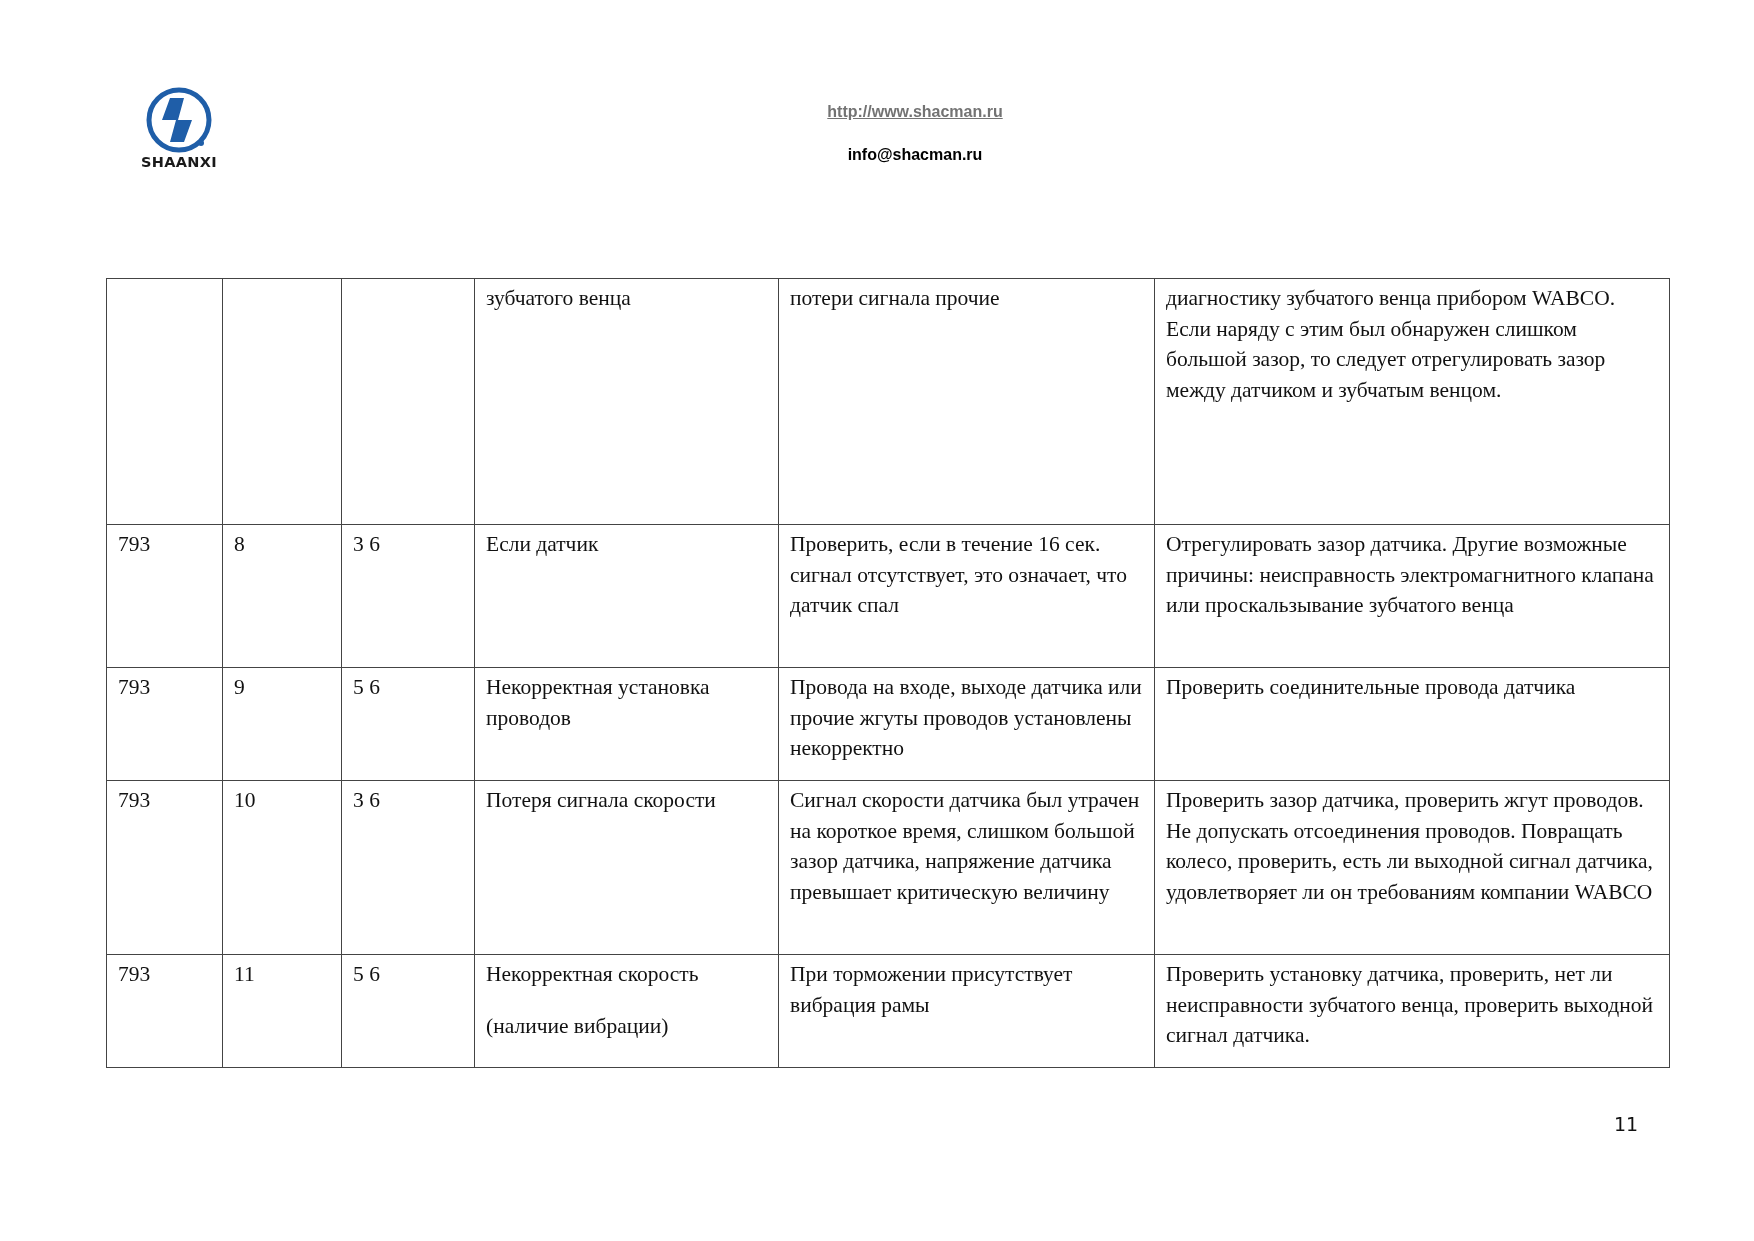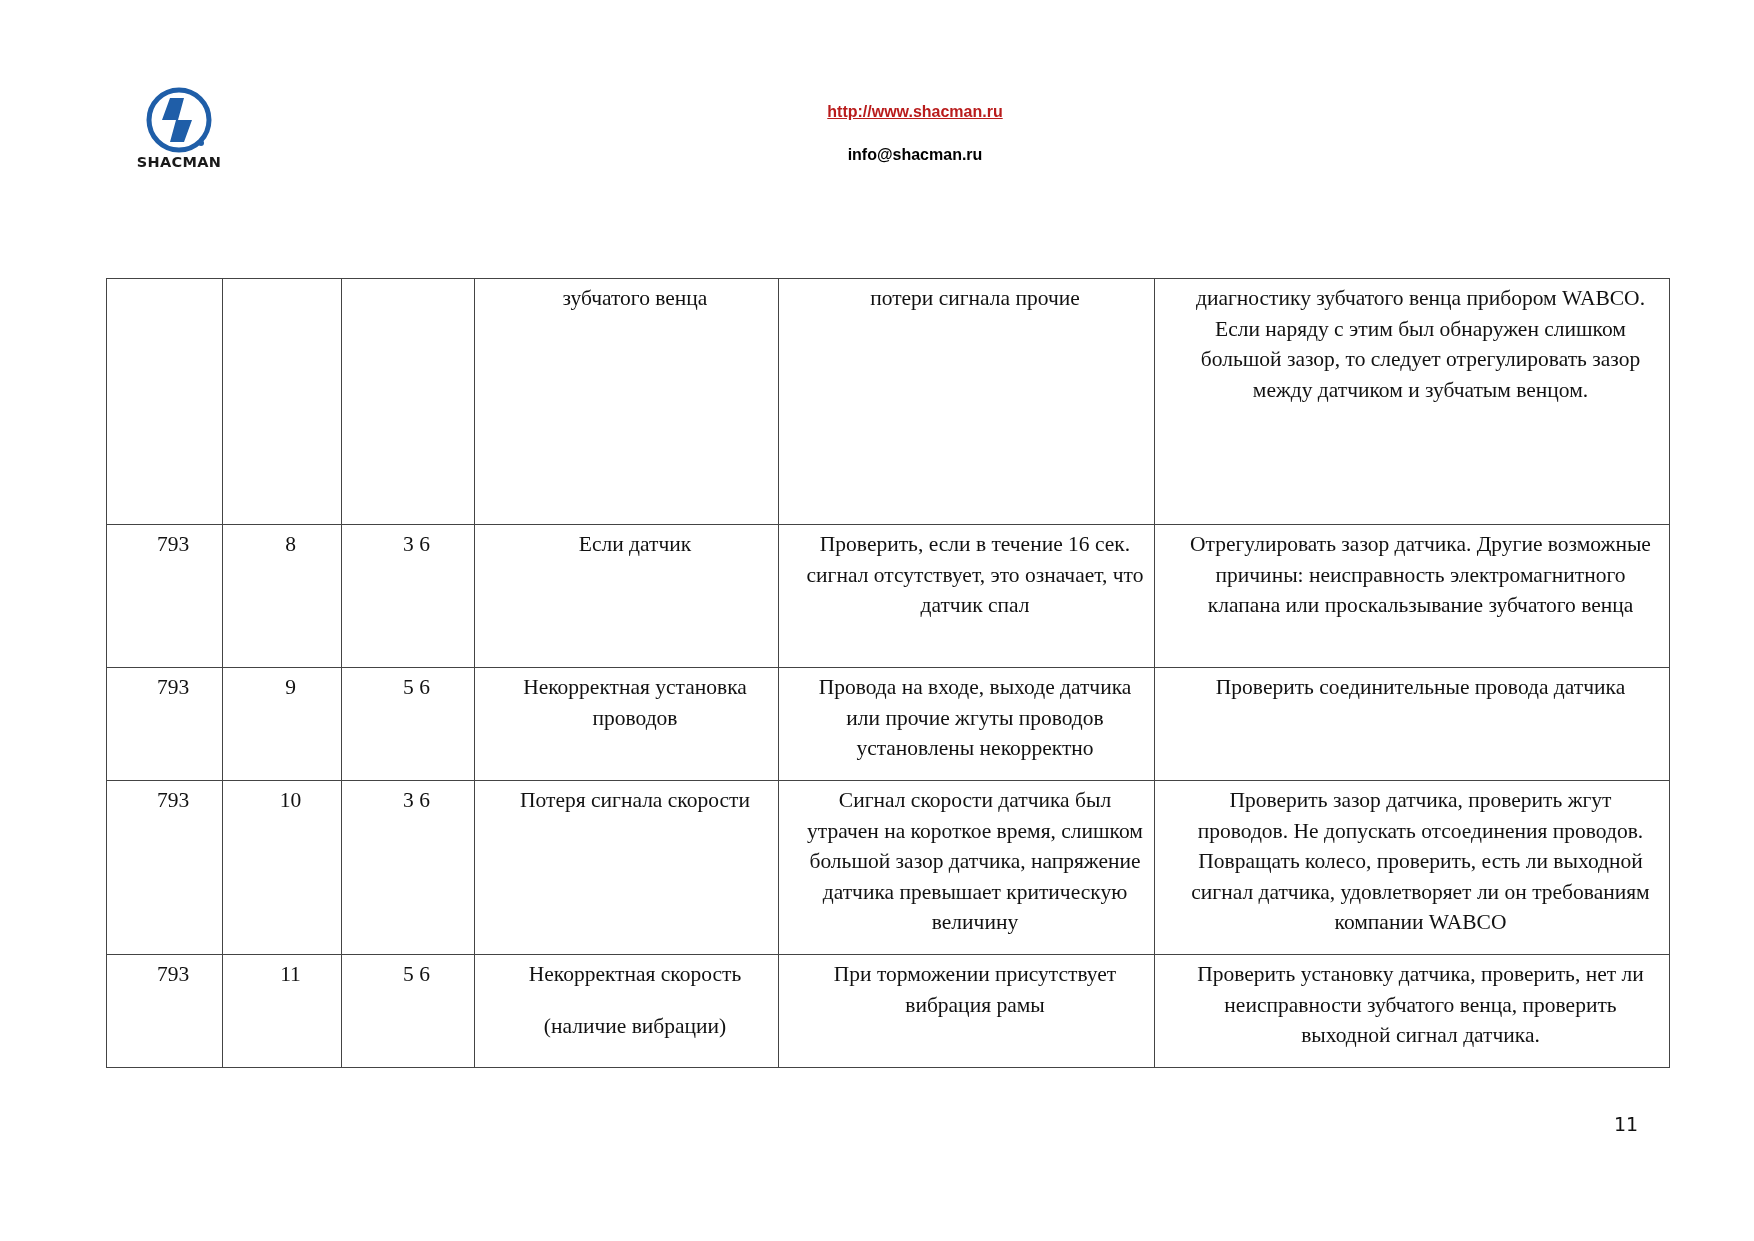--- a/index.html
+++ b/index.html
@@ -9,34 +9,33 @@
     .logo svg { display: block; }
     .logo-text {
       position: absolute; left: 126px; top: 154px; width: 106px; text-align: center;
       font-family: "DejaVu Sans", sans-serif; font-weight: bold; font-size: 14.5px;
       color: #1a1a1a; letter-spacing: 0.3px;
     }
 
     .header { position: absolute; left: 600px; top: 100px; width: 630px; text-align: center;
       font-family: "Liberation Sans", sans-serif; font-weight: bold; font-size: 16px; color: #000; }
     .header .line { height: 43px; line-height: 24px; }
-    .header a { color: #b91c1c; text-decoration: underline; }
+    .header a { color: #737373; text-decoration: underline; }
 
     table.doc {
       position: absolute; left: 106px; top: 278px;
       border-collapse: collapse; table-layout: fixed;
       width: 1563px;
       font-family: "Liberation Serif", serif; font-size: 21.5px; color: #111;
     }
     table.doc td {
       border: 1.5px solid #444;
       vertical-align: top;
-      padding: 4px 10px 4px 27px;
+      padding: 4px 10px 4px 11px;
       line-height: 30.5px;
-      text-align: center;
     }
     .c1 { width: 116px; } .c2 { width: 119px; } .c3 { width: 133px; }
     .c4 { width: 304px; } .c5 { width: 376px; } .c6 { width: 515px; }
 
     .cell-gap { display: block; height: 21px; }
 
     .page-num {
       position: absolute; left: 1614px; top: 1113px;
       font-family: "DejaVu Sans", sans-serif; font-size: 19px; color: #111;
     }
@@ -45,21 +44,21 @@
 <body>
 
 <div class="logo">
   <svg width="106" height="72" viewBox="0 0 106 72">
     <circle cx="53" cy="36" r="30" fill="none" stroke="#1f5ea8" stroke-width="5"></circle>
     <path d="M58 14 L44 14 L36 36 L50 36 L44 58 L58 58 L66 36 L52 36 Z" fill="#1f5ea8"></path>
     <path d="M48 38 L60 38 L54 54 L42 54 Z" fill="#ffffff" opacity="0"></path>
     <circle cx="75" cy="59" r="3" fill="#1f5ea8"></circle>
   </svg>
 </div>
-<div class="logo-text">SHACMAN</div>
+<div class="logo-text">SHAANXI</div>
 
 <div class="header">
   <div class="line"><a>http://www.shacman.ru</a></div>
   <div class="line">info@shacman.ru</div>
 </div>
 
 <table class="doc">
   <colgroup>
     <col class="c1">
       <col class="c2">

